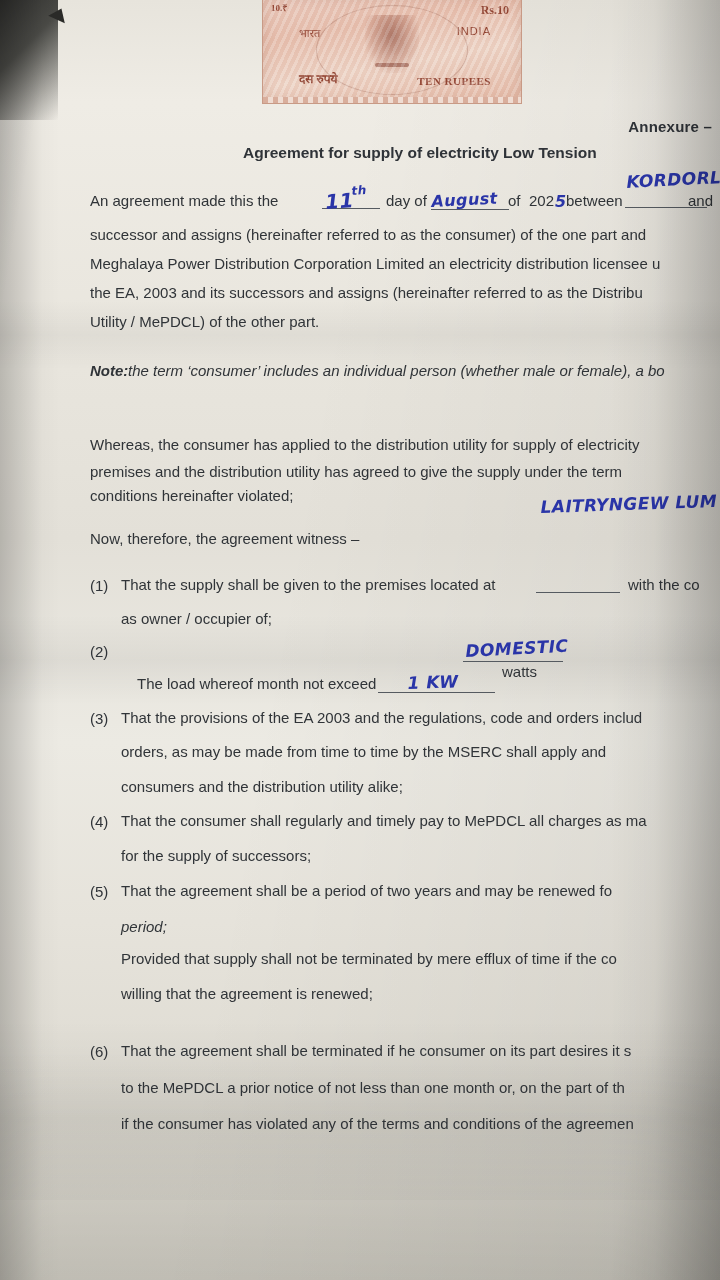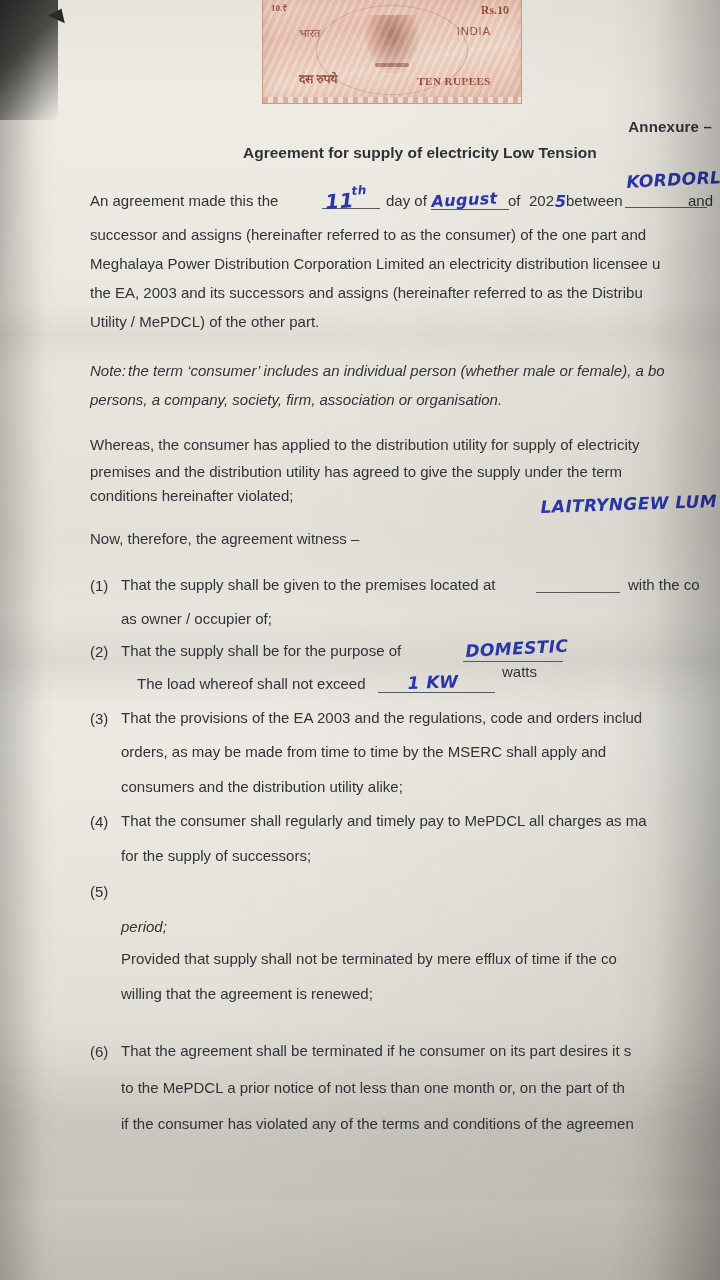--- a/index.html
+++ b/index.html
@@ -174,53 +174,52 @@
     <div class="txt body-line" style="left:529px; top:193px;">202</div>
     <div class="txt body-line" style="left:566px; top:193px;">between</div>
     <div class="underline-span" style="left:625px; top:207px; width:82px;"></div>
     <div class="txt body-line" style="left:688px; top:193px;">and</div>
 
     <div class="txt body-line" style="left:90px; top:227px;">successor and assigns (hereinafter referred to as the consumer) of the one part and</div>
     <div class="txt body-line" style="left:90px; top:256px;">Meghalaya Power Distribution Corporation Limited an electricity distribution licensee u</div>
     <div class="txt body-line" style="left:90px; top:285px;">the EA, 2003 and its successors and assigns (hereinafter referred to as the Distribu</div>
     <div class="txt body-line" style="left:90px; top:314px;text-align:right;">Utility / MePDCL) of the other part.</div>
 
-    <div class="txt body-line" style="left:90px; top:363px; font-style:italic;">Note:</div>
+    <div class="txt body-line" style="left:90px; top:363px; font-style:italic;font-weight:bold;">Note:</div>
     <div class="txt body-line" style="left:128px; top:363px; font-style:italic;">the term ‘consumer’ includes an individual person (whether male or female), a bo</div>
-    <div class="txt body-line" style="left:90px; top:392px; font-style:italic;">persons, a company, society, firm, association or organisation.</div>
 
     <div class="txt body-line" style="left:90px; top:437px;">Whereas, the consumer has applied to the distribution utility for supply of electricity</div>
     <div class="txt body-line" style="left:90px; top:464px;">premises  and  the  distribution  utility  has  agreed  to  give  the  supply  under  the  term</div>
     <div class="txt body-line" style="left:90px; top:488px;">conditions hereinafter violated;</div>
 
     <div class="txt body-line" style="left:90px; top:531px;">Now, therefore, the agreement witness –</div>
 
     <div class="txt num" style="left:90px; top:577px;">(1)</div>
     <div class="txt body-line" style="left:121px; top:577px;">That the supply shall be given to the premises located at</div>
     <div class="underline-span" style="left:536px; top:592px; width:84px;"></div>
     <div class="txt body-line" style="left:628px; top:577px;">with the co</div>
     <div class="txt body-line" style="left:121px; top:611px;">as owner / occupier of;</div>
 
     <div class="txt num" style="left:90px; top:643px;">(2)</div>
-    <div class="txt body-line" style="left:121px; top:643px;">That the supply shall be for the purpose of</div>
     <div class="underline-span" style="left:463px; top:661px; width:100px;"></div>
-    <div class="txt body-line" style="left:137px; top:676px;">The load whereof shall not exceed</div>
+    <div class="txt body-line" style="left:137px; top:676px;">The load whereof month not exceed</div>
     <div class="underline-span" style="left:378px; top:692px; width:117px;"></div>
     <div class="txt body-line" style="left:502px; top:664px;">watts</div>
 
     <div class="txt num" style="left:90px; top:710px;">(3)</div>
     <div class="txt body-line" style="left:121px; top:710px;">That the provisions of the EA 2003 and the regulations, code and orders includ</div>
     <div class="txt body-line" style="left:121px; top:779px;">consumers and the distribution utility alike;</div>
     <div class="txt body-line" style="left:121px; top:744px;">orders, as may be made from time to time by the MSERC shall apply and</div>
 
     <div class="txt num" style="left:90px; top:813px;">(4)</div>
     <div class="txt body-line" style="left:121px; top:813px;">That the consumer shall regularly and timely pay to MePDCL all charges as ma</div>
     <div class="txt body-line" style="left:121px; top:848px;">for the supply of successors;</div>
 
     <div class="txt num" style="left:90px; top:883px;">(5)</div>
+    <div class="txt body-line" style="left:121px; top:883px;">That the agreement shall be a period of two years and may be renewed fo</div>
     <div class="txt body-line" style="left:121px; top:919px;font-style:italic;">period;</div>
     <div class="txt body-line" style="left:121px; top:951px;">Provided that supply shall not be terminated by mere efflux of time if the co</div>
     <div class="txt body-line" style="left:121px; top:986px;">willing that the agreement is renewed;</div>
 
     <div class="txt num" style="left:90px; top:1043px;">(6)</div>
     <div class="txt body-line" style="left:121px; top:1043px;">That the agreement shall be terminated if he consumer on its part desires it s</div>
     <div class="txt body-line" style="left:121px; top:1080px;">to the MePDCL a prior notice of not less than one month or, on the part of th</div>
     <div class="txt body-line" style="left:121px; top:1116px;">if the consumer has violated any of the terms and conditions of the agreemen</div>
 
     <div class="hand" style="left:326px; top:190px; font-size:20px; transform:rotate(-4deg);">11</div>

